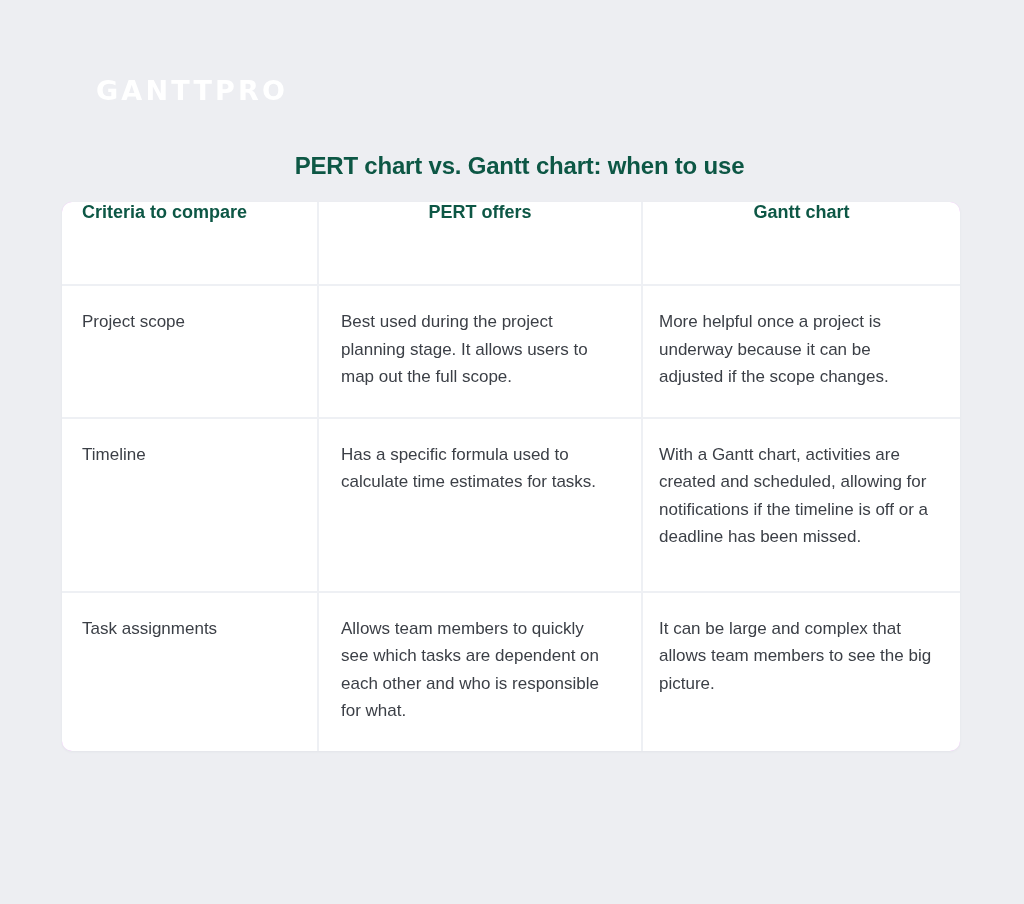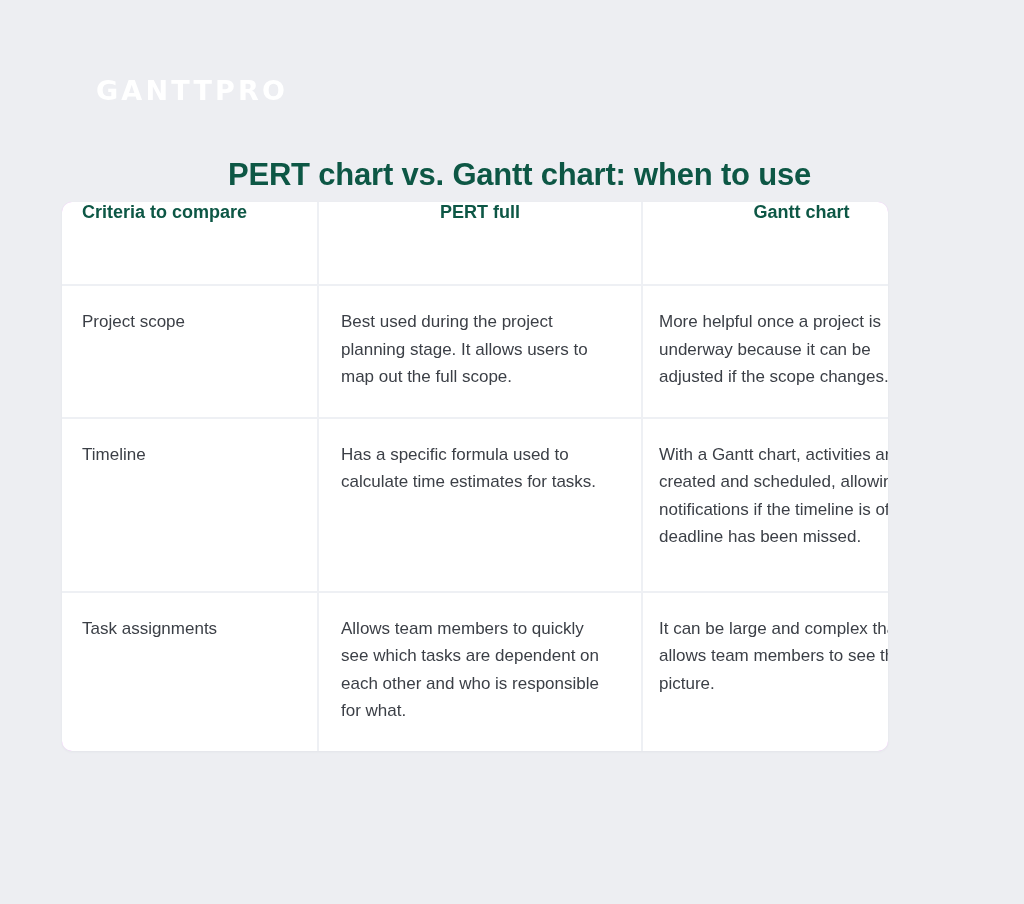--- a/index.html
+++ b/index.html
@@ -36,32 +36,32 @@
 
   
   .page-title {
     position: absolute;
     left: 0;
     right: 0;
     top: 136px;
     text-align: center;
     font-family: "Liberation Sans", sans-serif;
     font-weight: 700;
-    font-size: 31px;
+    font-size: 24px;
     letter-spacing: -0.2px;
     color: #0d5745;
     padding-left: 15px;
   }
 
   
   .table-card {
     position: absolute;
     left: 62px;
     top: 202px;
-    width: 826px;
+    width: 898px;
     background: #f0abfc;
     border-radius: 10px;
     overflow: hidden;
     box-shadow: 0 1px 3px rgba(40, 50, 70, 0.05);
   }
 
   table.compare {
     width: 100%;
     border-collapse: collapse;
     table-layout: fixed;
@@ -151,21 +151,21 @@
       <col class="c-criteria">
       <col class="c-pert">
       <col class="c-gantt">
     </colgroup>
     <thead>
       <tr>
         <th class="col-criteria">
           <div class="hcell">Criteria to compare</div>
         </th>
         <th class="col-pert">
-          <div class="hcell">PERT full</div>
+          <div class="hcell">PERT offers</div>
         </th>
         <th class="col-gantt">
           <div class="hcell">Gantt chart</div>
         </th>
       </tr>
     </thead>
     <tbody>
 
       <tr class="row-0">
         <td class="col-criteria">

